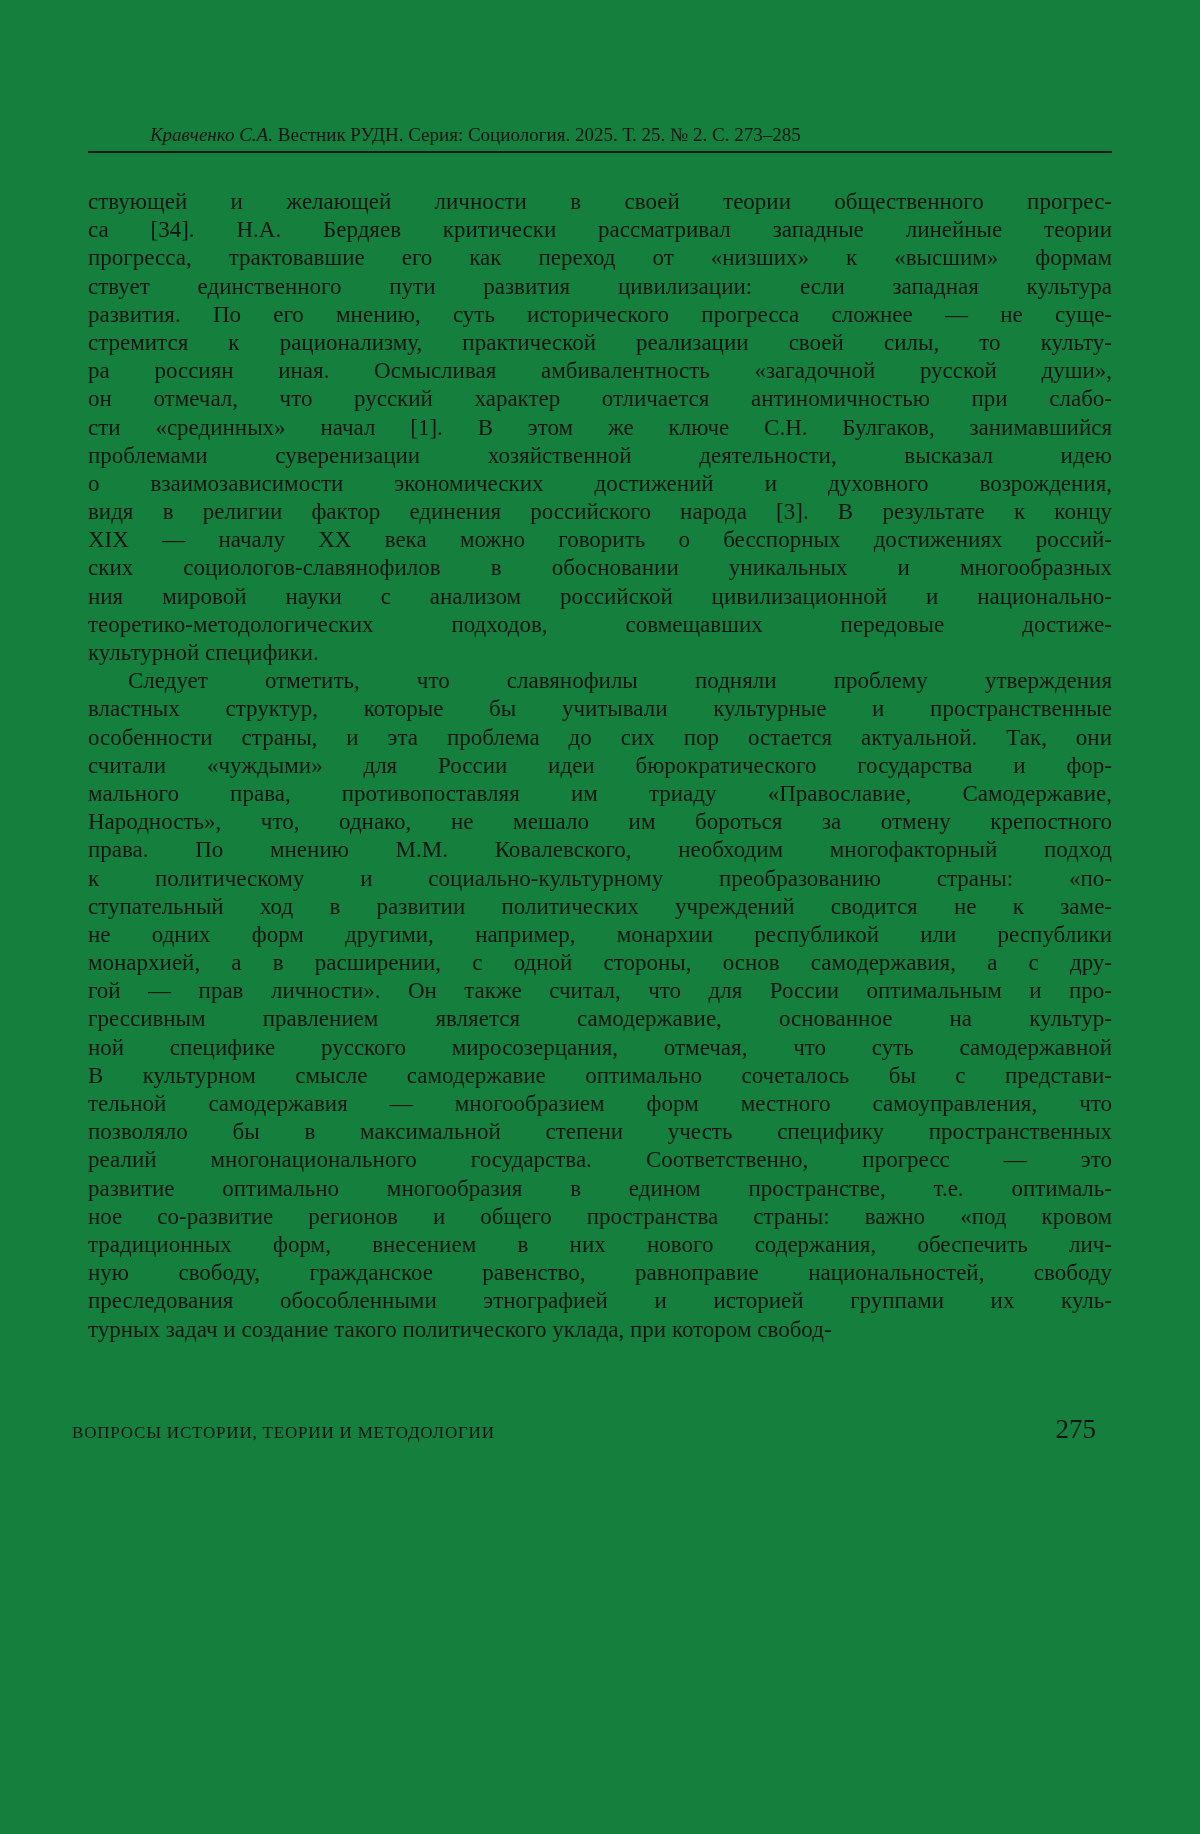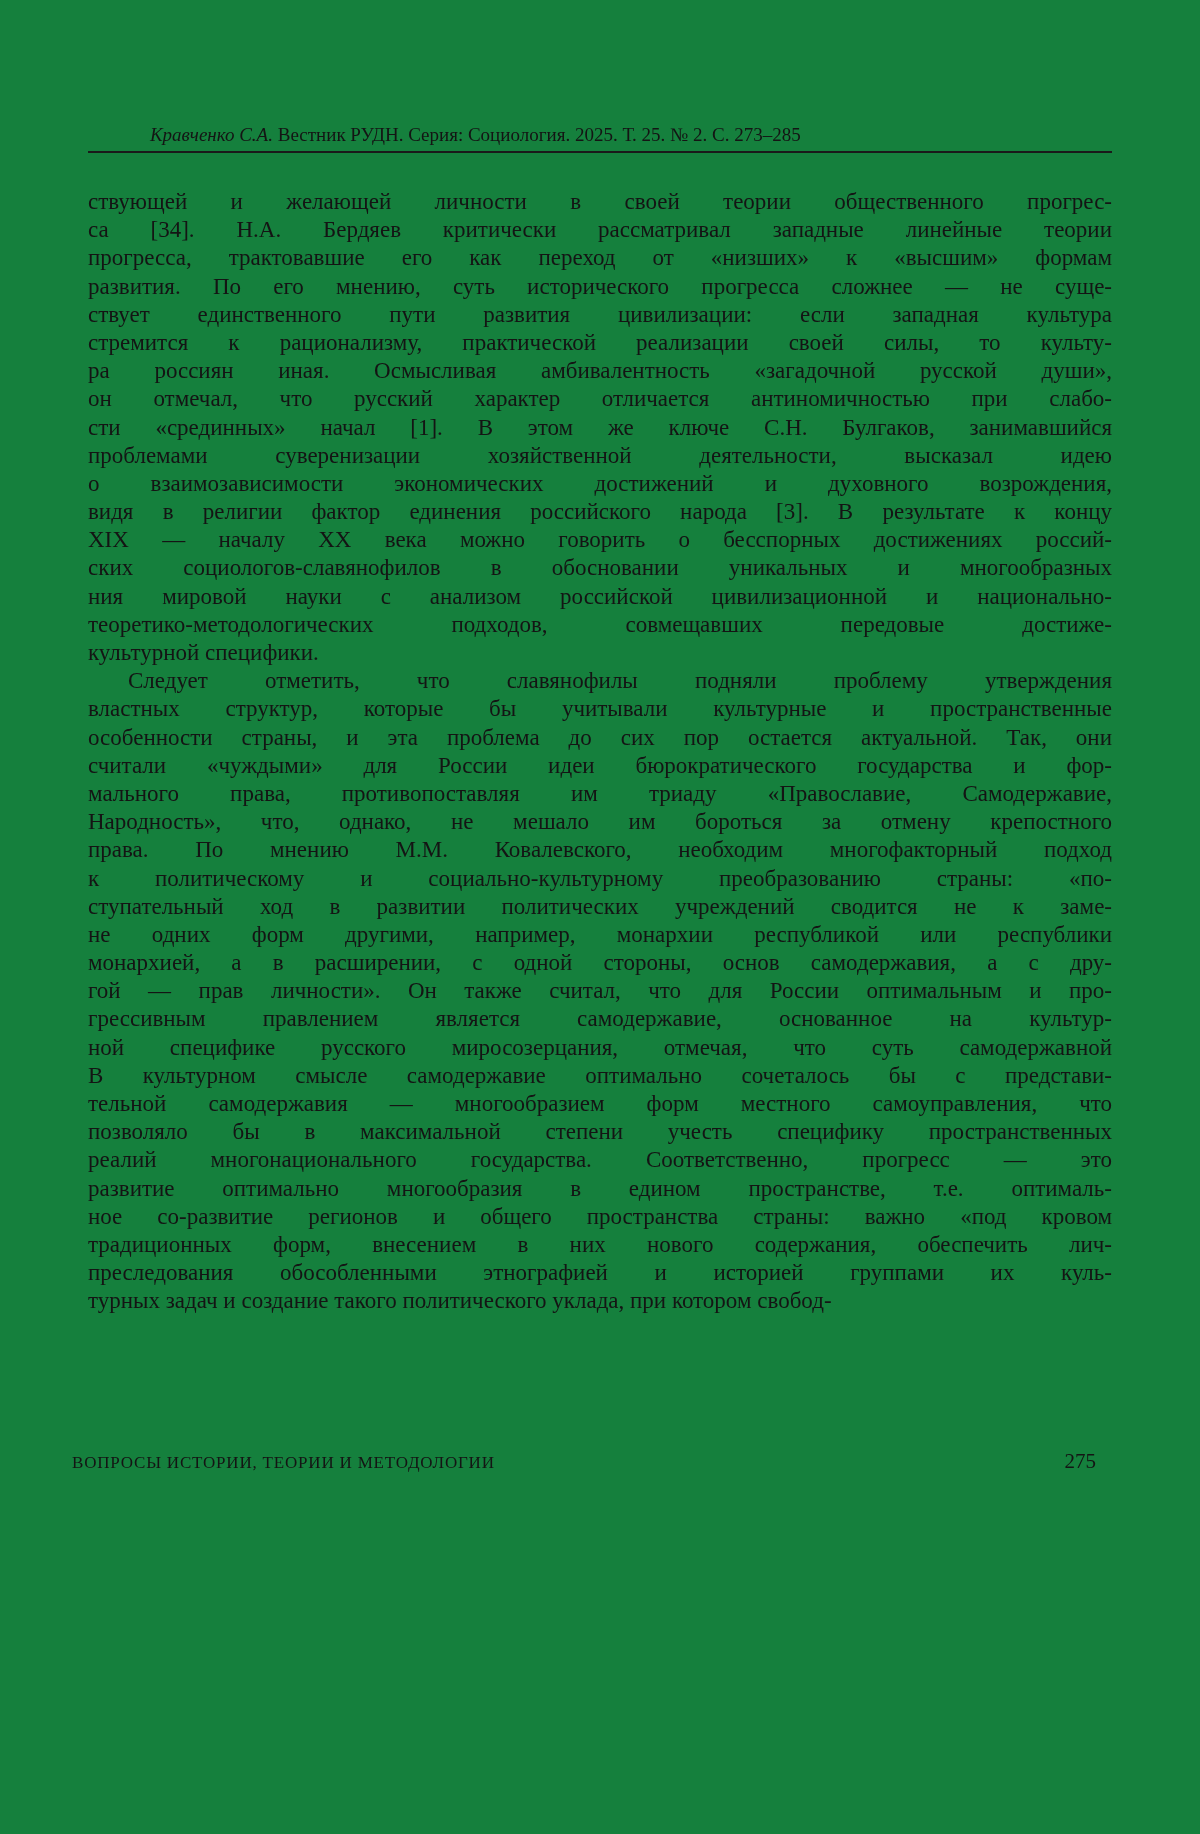--- a/index.html
+++ b/index.html
@@ -69,43 +69,42 @@
     width: 1024px;
     display: flex;
     justify-content: space-between;
     align-items: baseline;
   }
   .footer-section {
     font-size: 17px;
     letter-spacing: 0.8px;
   }
   .footer-page {
-    font-size: 21px;
-    margin-top: 35px;
+    font-size: 27px;
   }
 </style>
 </head>
 <body>
 
 <div class="page">
 
   <div class="running-head">
     <span class="author">Кравченко С.А.</span>
     <span class="citation">Вестник РУДН. Серия: Социология. 2025. Т. 25. № 2. С. 273–285</span>
   </div>
 
   <div class="header-rule"></div>
 
   <div class="article-body" id="article-body">
       <div class="paragraph">
         <div class="line">ствующей и желающей личности в своей теории общественного прогрес-</div>
         <div class="line">са [34]. Н.А. Бердяев критически рассматривал западные линейные теории</div>
         <div class="line">прогресса, трактовавшие его как переход от «низших» к «высшим» формам</div>
+        <div class="line">ствует единственного пути развития цивилизации: если западная культура</div>
         <div class="line">развития. По его мнению, суть исторического прогресса сложнее — не суще-</div>
-        <div class="line">ствует единственного пути развития цивилизации: если западная культура</div>
         <div class="line">стремится к рационализму, практической реализации своей силы, то культу-</div>
         <div class="line">ра россиян иная. Осмысливая амбивалентность «загадочной русской души»,</div>
         <div class="line">он отмечал, что русский характер отличается антиномичностью при слабо-</div>
         <div class="line">сти «срединных» начал [1]. В этом же ключе С.Н. Булгаков, занимавшийся</div>
         <div class="line">проблемами суверенизации хозяйственной деятельности, высказал идею</div>
         <div class="line">о взаимозависимости экономических достижений и духовного возрождения,</div>
         <div class="line">видя в религии фактор единения российского народа [3]. В результате к концу</div>
         <div class="line">XIX — началу XX века можно говорить о бесспорных достижениях россий-</div>
         <div class="line">ских социологов-славянофилов в обосновании уникальных и многообразных</div>
         <div class="line">ния мировой науки с анализом российской цивилизационной и национально-</div>
@@ -127,20 +126,21 @@
         <div class="line">гой — прав личности». Он также считал, что для России оптимальным и про-</div>
         <div class="line">грессивным правлением является самодержавие, основанное на культур-</div>
         <div class="line">ной специфике русского миросозерцания, отмечая, что суть самодержавной</div>
         <div class="line">В культурном смысле самодержавие оптимально сочеталось бы с представи-</div>
         <div class="line">тельной самодержавия — многообразием форм местного самоуправления, что</div>
         <div class="line">позволяло бы в максимальной степени учесть специфику пространственных</div>
         <div class="line">реалий многонационального государства. Соответственно, прогресс — это</div>
         <div class="line">развитие оптимально многообразия в едином пространстве, т.е. оптималь-</div>
         <div class="line">ное со-развитие регионов и общего пространства страны: важно «под кровом</div>
         <div class="line">традиционных форм, внесением в них нового содержания, обеспечить лич-</div>
+        <div class="line">ную свободу, гражданское равенство, равноправие национальностей, свободу</div>
         <div class="line">преследования обособленными этнографией и историей группами их куль-</div>
         <div class="line last">турных задач и создание такого политического уклада, при котором свобод-</div>
       </div>
     </div>
 
   <div class="page-footer">
     <span class="footer-section">ВОПРОСЫ ИСТОРИИ, ТЕОРИИ И МЕТОДОЛОГИИ</span>
     <span class="footer-page">275</span>
   </div>
 

